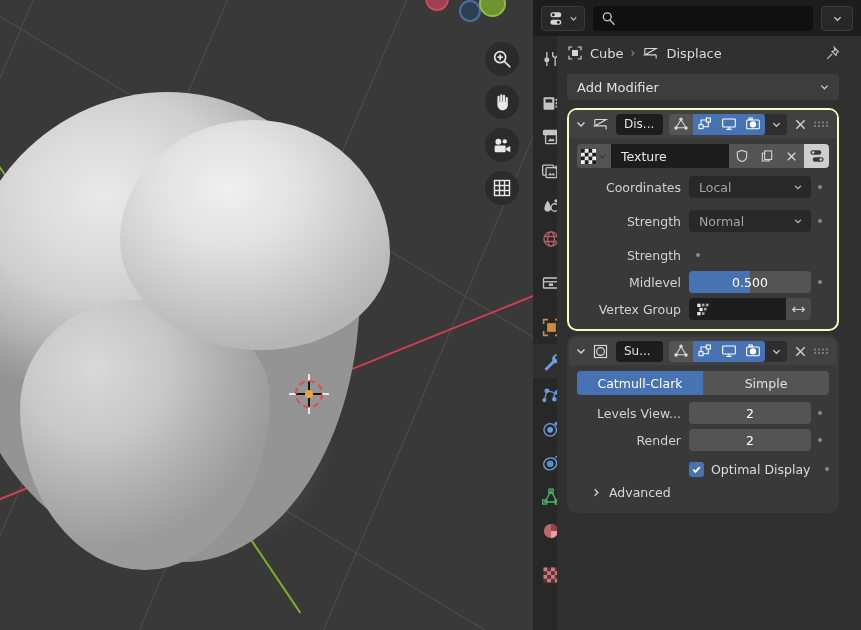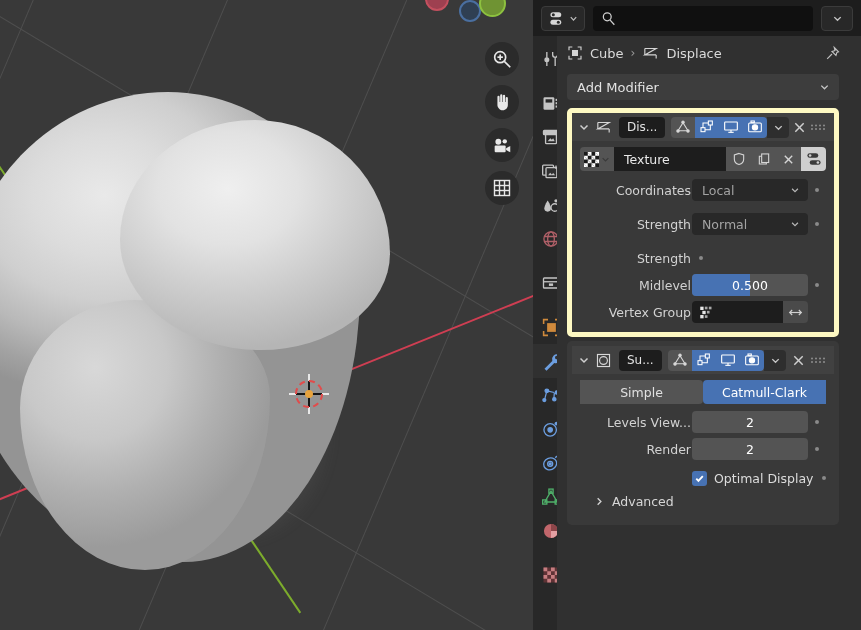--- a/index.html
+++ b/index.html
@@ -137,22 +137,22 @@
   #add-modifier {
     margin: 4px 10px 8px 10px; height: 26px; border-radius: 4px;
     background: #3d3d3d; color: #e2e2e2; font-size: 13px;
     display: flex; align-items: center; padding: 0 10px;
     position: relative;
   }
   #add-modifier .chev { position: absolute; right: 9px; top: 50%; transform: translateY(-50%); }
 
   .mod-panel {
     margin: 0 10px 4px 10px;
-    background: #393939; border-radius: 5px;
-    border: 5px solid #fef9c3;
+    background: #393939; border-radius: 10px;
+    border: 2px solid #fef9c3;
     overflow: hidden;
   }
   .mod-panel.no-outline { border-color: transparent; }
   .mod-head {
     height: 28px; background: #414141;
     display: flex; align-items: center; gap: 4px; padding: 0 6px;
   }
   .mod-name-field {
     background: #1d1d1d; border-radius: 4px; height: 21px;
     color: #e2e2e2; font-size: 12px;
@@ -166,21 +166,21 @@
   .tog.on { background: #4772b3; color: #ffffff; }
   .tog.first { border-radius: 4px 0 0 4px; }
   .tog.last { border-radius: 0 4px 4px 0; }
   .tog.ext { width: 22px; background: #2e2e2e; color: #c2c2c2; border-radius: 0 4px 4px 0; }
   .mod-x { width: 22px; display: flex; align-items: center; justify-content: center; color: #c8c8c8; }
   .mod-grip { margin-left: auto; display: flex; align-items: center; color: #8e8e8e; padding-right: 2px; }
 
   .mod-body { padding: 6px 8px 9px 8px; }
 
   .row { display: flex; align-items: center; height: 22px; margin-bottom: 5px; }
-  .row .lbl { width: 112px; text-align: right; padding-right: 1px; color: #d2d2d2; font-size: 12.5px; }
+  .row .lbl { width: 112px; text-align: right; padding-right: 8px; color: #d2d2d2; font-size: 12.5px; }
   .row .ctl { flex: 1; height: 22px; }
   .row .deco { width: 18px; display: flex; align-items: center; justify-content: center; }
   .dot-deco { width: 4px; height: 4px; border-radius: 50%; background: #8a8a8a; display: block; }
 
   .dropdown {
     background: #282828; border-radius: 4px; height: 22px;
     color: #a3a3a3; font-size: 12.5px;
     display: flex; align-items: center; padding: 0 10px; position: relative;
   }
   .dropdown .chev { position: absolute; right: 8px; top: 50%; transform: translateY(-50%); }
@@ -778,22 +778,22 @@
                 <circle cx="6" cy="7" r="1"></circle>
                 <circle cx="10" cy="7" r="1"></circle>
                 <circle cx="14" cy="7" r="1"></circle>
             </svg>
           </div>
         </div>
 
         <div class="mod-body">
 
           <div class="seg-toggle">
+            <div class="seg first sel">Catmull-Clark</div>
             <div class="seg last">Simple</div>
-            <div class="seg first sel">Catmull-Clark</div>
           </div>
 
           <div class="row">
             <div class="lbl">Levels View...</div>
             <div class="ctl">
               <div class="numfield">
                 <span class="val">2</span>
               </div>
             </div>
             <div class="deco">

